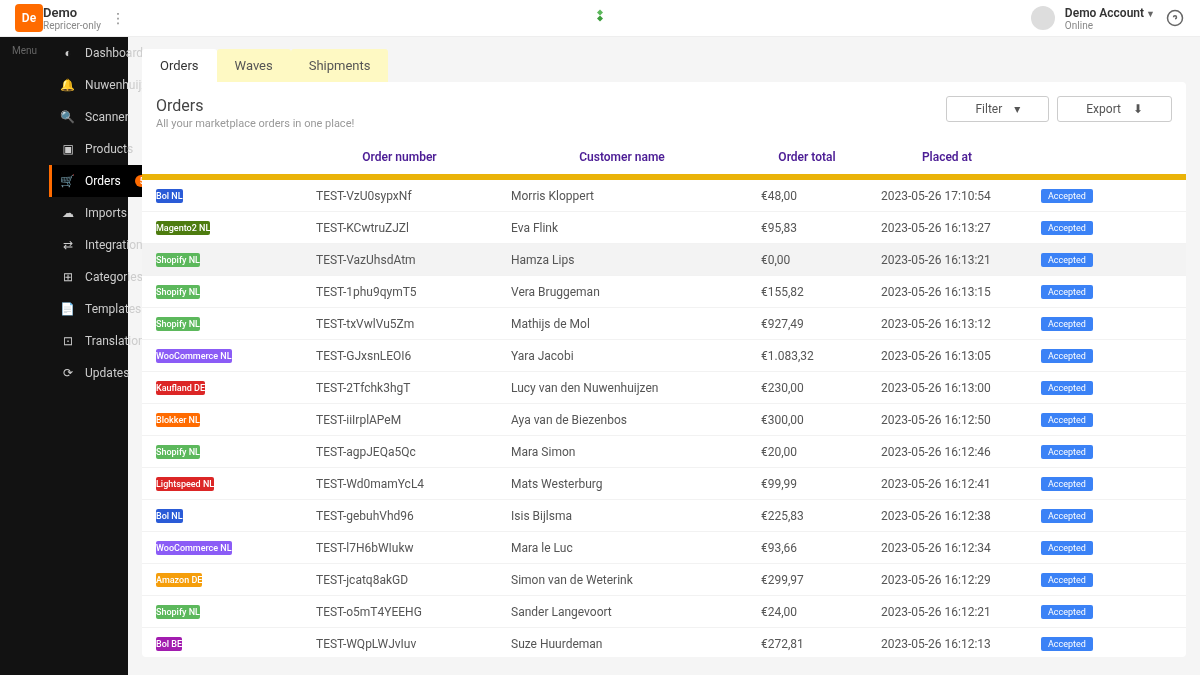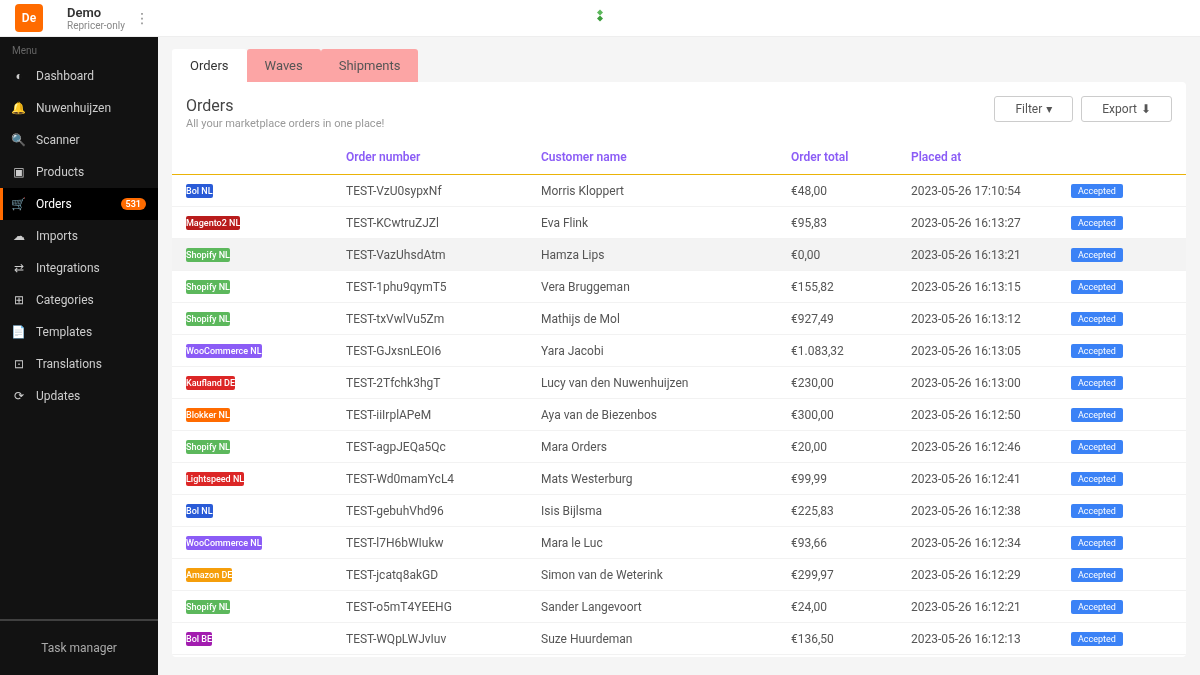--- a/index.html
+++ b/index.html
@@ -1,50 +1,50 @@
 <!DOCTYPE html>
 <html><head>
 <meta charset="utf-8">
 <style>
 *{box-sizing:border-box;margin:0;padding:0;font-family:-apple-system,BlinkMacSystemFont,"Segoe UI",Roboto,sans-serif}
 body{width:1200px;height:675px;overflow:hidden;background:#f5f5f5;font-size:13px;color:#333}
 .topbar{height:37px;background:#fff;display:flex;align-items:center;padding:0 15px;border-bottom:1px solid #eee}
-.brand{display:flex;align-items:center;gap:24px}
+.brand{display:flex;align-items:center;gap:0}
 .brand-box{width:28px;height:28px;background:#ff6b00;border-radius:4px;display:flex;align-items:center;justify-content:center;color:#fff;font-weight:600;font-size:12px}
 .brand-name{font-weight:600;font-size:13px;color:#333}
 .brand-sub{font-size:10px;color:#888}
 .dots{margin-left:10px;color:#888;font-size:14px;cursor:pointer}
 .logo-center{position:absolute;left:50%;transform:translateX(-50%)}
 .logo-svg{width:18px;height:18px}
 .acct{margin-left:auto;display:flex;align-items:center;gap:10px}
 .avatar{width:24px;height:24px;border-radius:50%;background:#ddd}
 .acct-name{font-weight:600;font-size:12px}
 .acct-status{font-size:10px;color:#888}
 .caret{font-size:9px;color:#666;margin-left:2px}
 .help{width:20px;height:20px;display:flex;align-items:center;justify-content:center}
 .layout{display:flex;height:638px}
-.sidebar{width:158px;background:#121212;color:#aaa;display:flex;flex-direction:column}
+.sidebar{width:128px;background:#121212;color:#aaa;display:flex;flex-direction:row}
 .menu-label{font-size:10px;color:#666;padding:8px 12px 4px}
 .nav-item{display:flex;align-items:center;gap:10px;padding:9px 12px;font-size:12px;cursor:pointer;color:#ccc}
 .nav-item.active{background:#000;color:#fff;border-left:3px solid #ff6b00;padding-left:9px}
 .nav-icon{width:14px;height:14px;display:flex;align-items:center;justify-content:center;font-size:12px}
 .badge{margin-left:auto;background:#ff6b00;color:#fff;font-size:9px;padding:1px 5px;border-radius:8px;font-weight:600}
 .task-mgr{margin-top:auto;padding:20px;font-size:12px;color:#aaa;text-align:center;border-top:2px solid #404040}
 .main{flex:1;padding:12px 14px;overflow:hidden}
 .tabs{display:flex;gap:0;margin-bottom:0}
-.tab{padding:9px 18px;font-size:13px;background:#fca5a5;color:#555;cursor:pointer;border-radius:3px 3px 0 0}
+.tab{padding:9px 18px;font-size:13px;background:#fef9c3;color:#555;cursor:pointer;border-radius:3px 3px 0 0}
 .tab.active{background:#fff;color:#333}
 .panel{background:#fff;border-radius:0 4px 4px 4px;padding:14px 0 0;height:575px;overflow:hidden}
 .panel-head{display:flex;align-items:flex-start;padding:0 14px 10px}
 .panel-title{font-size:16px;color:#444;margin-bottom:2px}
 .panel-sub{font-size:11px;color:#999}
 .panel-actions{margin-left:auto;display:flex;gap:8px}
-.btn{border:1px solid #ccc;background:#fff;padding:5px 20px;font-size:12px;border-radius:3px;cursor:pointer;display:flex;align-items:center;gap:4px;color:#555}
+.btn{border:1px solid #ccc;background:#fff;padding:5px 28px;font-size:12px;border-radius:3px;cursor:pointer;display:flex;align-items:center;gap:12px;color:#555}
 .table{width:100%;border-collapse:collapse;font-size:12px}
-.table th{text-align:left;font-weight:600;padding:10px 14px;color:#8b5cf6;border-bottom:1px solid #eab308}
+.table th{text-align:center;font-weight:600;padding:10px 14px;color:#4c1d95;border-bottom:6px solid #eab308}
 .table td{padding:8px 14px;border-bottom:1px solid #f2f2f2;color:#555}
 .table tr.hl td{background:#f3f3f3}
 .src-badge{display:inline-block;color:#fff;font-size:9px;padding:2px 0;border-radius:2px;font-weight:500}
 .status{display:inline-block;background:#3b82f6;color:#fff;font-size:9px;padding:2px 7px;border-radius:2px}
 .col-src{width:160px}
 .col-num{width:195px}
 .col-cust{width:250px}
 .col-tot{width:120px}
 .col-date{width:160px}
 .col-stat{text-align:left}
@@ -60,20 +60,33 @@
       <div class="brand-sub">Repricer-only</div>
     </div>
   </div>
   <div class="dots">⋮</div>
   <div class="logo-center">
     <svg class="logo-svg" viewBox="0 0 24 24">
         <path fill="#5cb85c" d="M12 2l4 4-4 4-4-4z"></path>
         <path fill="#3b9c3b" d="M12 10l4 4-4 4-4-4z"></path>
       </svg>
   </div>
+  <div class="acct">
+    <div class="avatar"></div>
+    <div>
+      <div><span class="acct-name">Demo Account</span><span class="caret">▼</span></div>
+      <div class="acct-status">Online</div>
+    </div>
+    <div class="help">
+      <svg width="18" height="18" viewBox="0 0 24 24" fill="none" stroke="#666" stroke-width="2">
+          <circle cx="12" cy="12" r="10"></circle>
+          <path d="M12 16v.01M12 13a2 2 0 1 0-2-2"></path>
+        </svg>
+    </div>
+  </div>
 </div>
 
 <div class="layout">
   <div class="sidebar">
     <div class="menu-label">Menu</div>
     <div id="nav-items">
         <div class="nav-item">
           <span class="nav-icon">◐</span>
           <span>Dashboard</span>
         </div>
@@ -159,21 +172,21 @@
         <tbody id="rows">
             <tr>
               <td><span class="src-badge" style="background:#2a5bd7">Bol NL</span></td>
               <td>TEST-VzU0sypxNf</td>
               <td>Morris Kloppert</td>
               <td>€48,00</td>
               <td>2023-05-26 17:10:54</td>
               <td class="col-stat"><span class="status">Accepted</span></td>
             </tr>
             <tr>
-              <td><span class="src-badge" style="background:#b91c1c">Magento2 NL</span></td>
+              <td><span class="src-badge" style="background:#4d7c0f">Magento2 NL</span></td>
               <td>TEST-KCwtruZJZl</td>
               <td>Eva Flink</td>
               <td>€95,83</td>
               <td>2023-05-26 16:13:27</td>
               <td class="col-stat"><span class="status">Accepted</span></td>
             </tr>
             <tr class="hl">
               <td><span class="src-badge" style="background:#5cb85c">Shopify NL</span></td>
               <td>TEST-VazUhsdAtm</td>
               <td>Hamza Lips</td>
@@ -217,21 +230,21 @@
               <td><span class="src-badge" style="background:#ff6b00">Blokker NL</span></td>
               <td>TEST-iiIrplAPeM</td>
               <td>Aya van de Biezenbos</td>
               <td>€300,00</td>
               <td>2023-05-26 16:12:50</td>
               <td class="col-stat"><span class="status">Accepted</span></td>
             </tr>
             <tr>
               <td><span class="src-badge" style="background:#5cb85c">Shopify NL</span></td>
               <td>TEST-agpJEQa5Qc</td>
-              <td>Mara Orders</td>
+              <td>Mara Simon</td>
               <td>€20,00</td>
               <td>2023-05-26 16:12:46</td>
               <td class="col-stat"><span class="status">Accepted</span></td>
             </tr>
             <tr>
               <td><span class="src-badge" style="background:#dc2626">Lightspeed NL</span></td>
               <td>TEST-Wd0mamYcL4</td>
               <td>Mats Westerburg</td>
               <td>€99,99</td>
               <td>2023-05-26 16:12:41</td>
@@ -266,21 +279,21 @@
               <td>TEST-o5mT4YEEHG</td>
               <td>Sander Langevoort</td>
               <td>€24,00</td>
               <td>2023-05-26 16:12:21</td>
               <td class="col-stat"><span class="status">Accepted</span></td>
             </tr>
             <tr>
               <td><span class="src-badge" style="background:#a21caf">Bol BE</span></td>
               <td>TEST-WQpLWJvIuv</td>
               <td>Suze Huurdeman</td>
-              <td>€136,50</td>
+              <td>€272,81</td>
               <td>2023-05-26 16:12:13</td>
               <td class="col-stat"><span class="status">Accepted</span></td>
             </tr>
             <tr>
               <td></td>
               <td>TEST-8O11T9GTFs</td>
               <td>Jasmijn van de Water</td>
               <td>€1.557,48</td>
               <td>2023-05-25 07:08:14</td>
               <td class="col-stat"></td>

